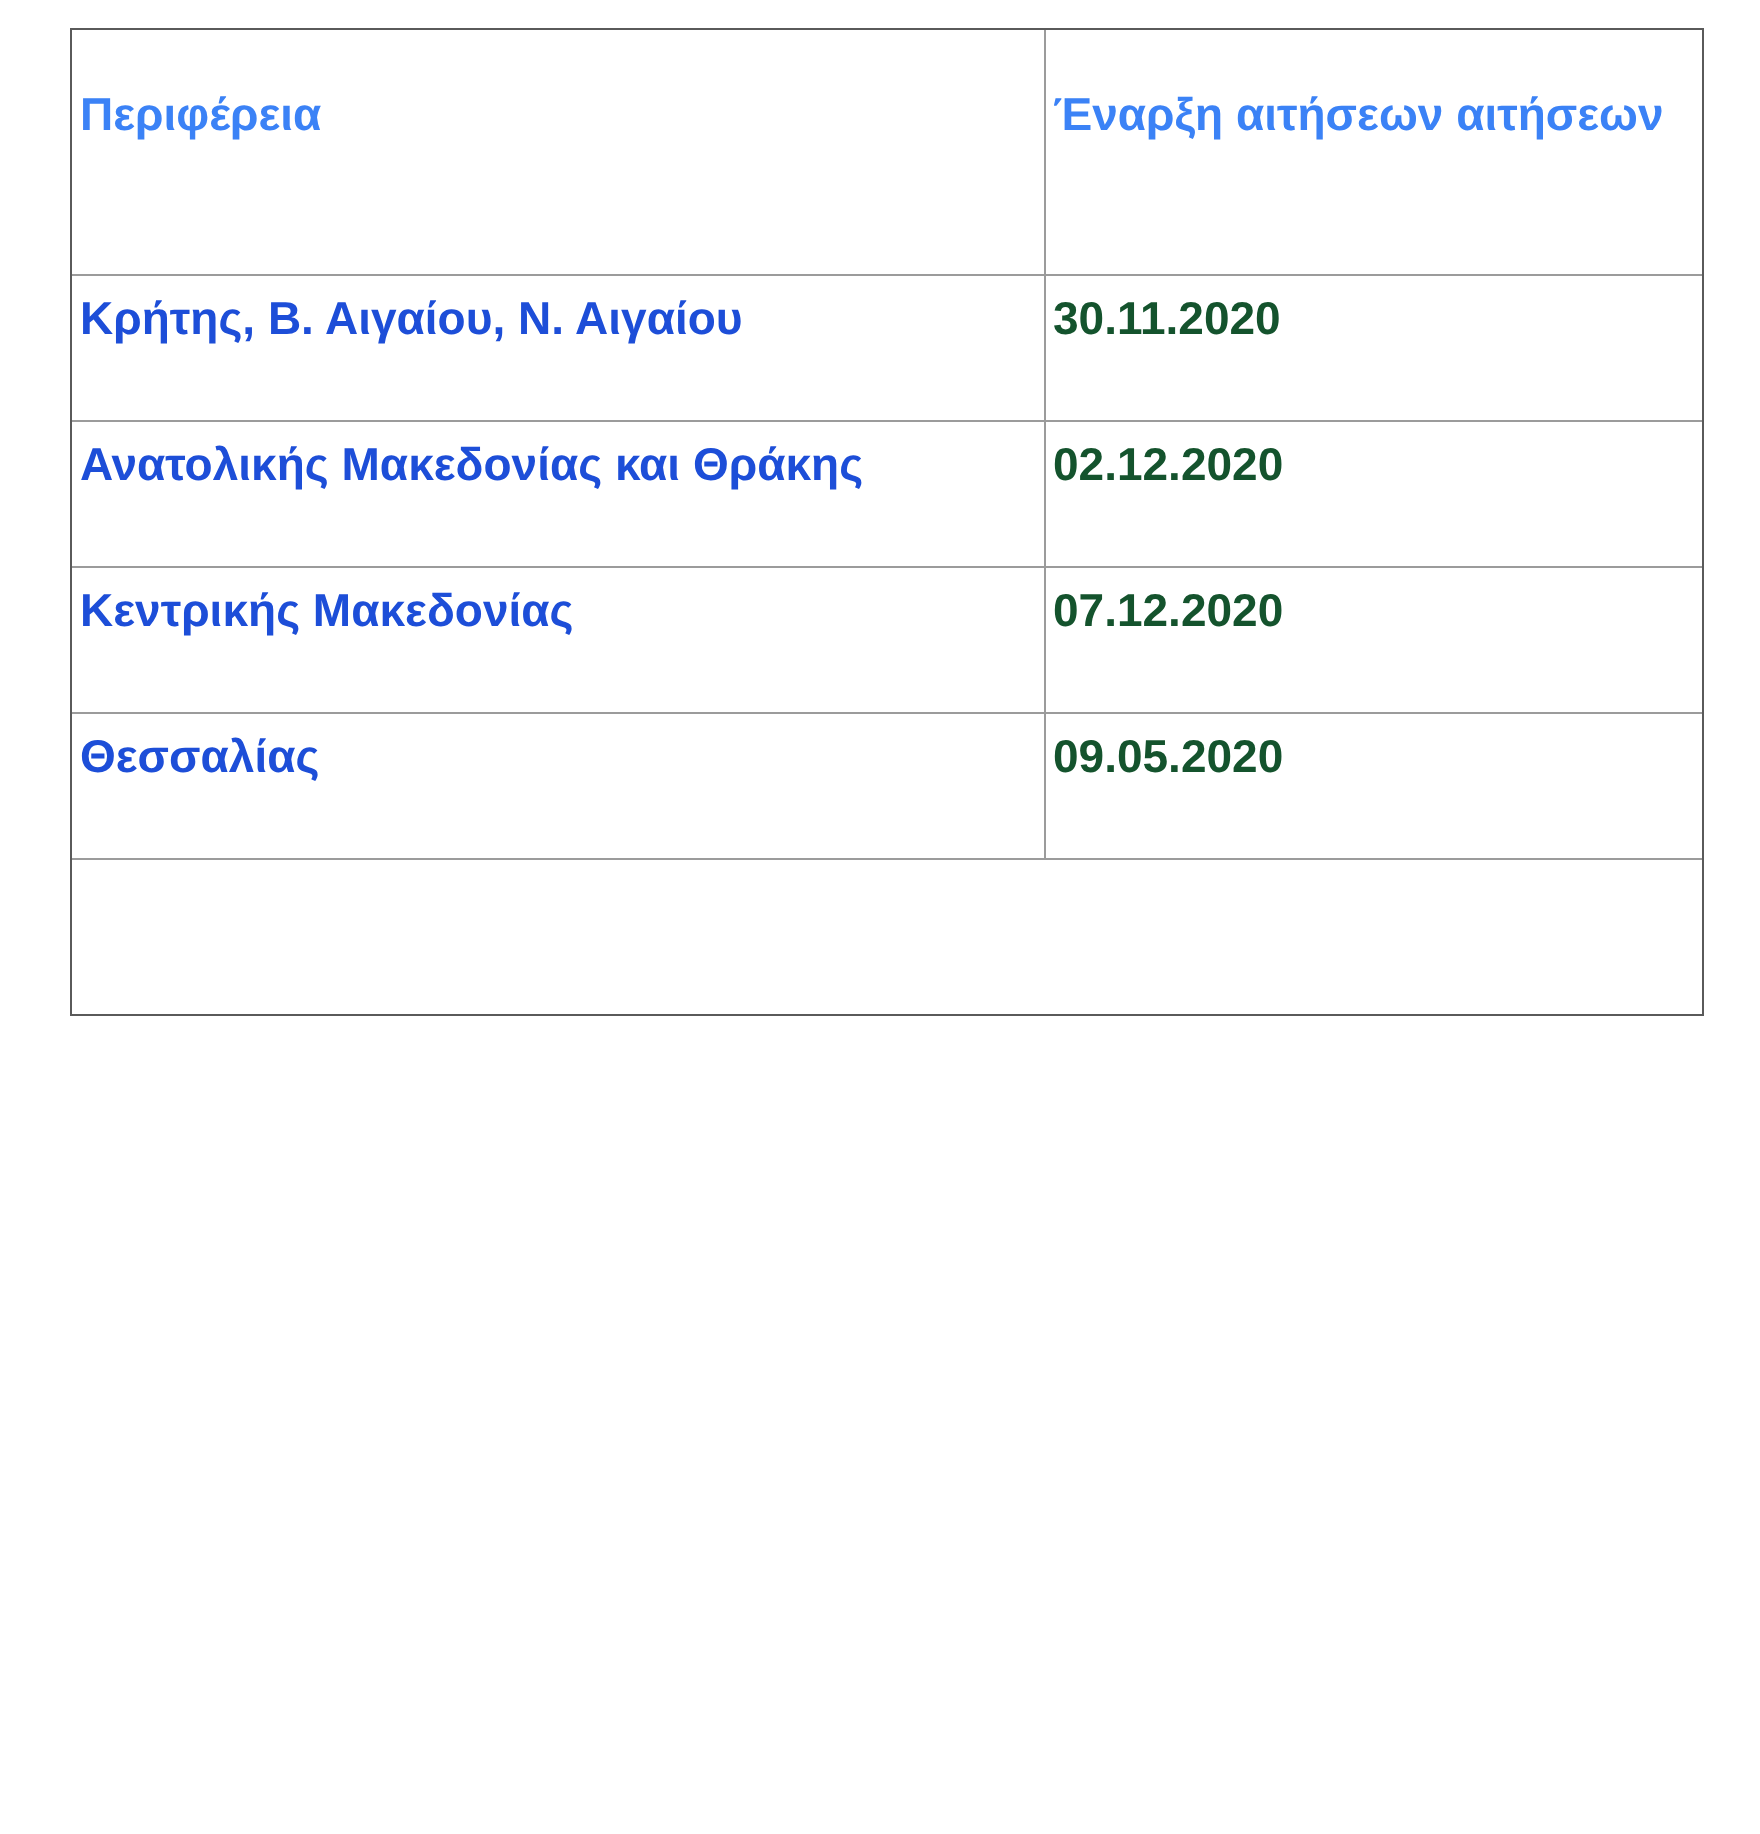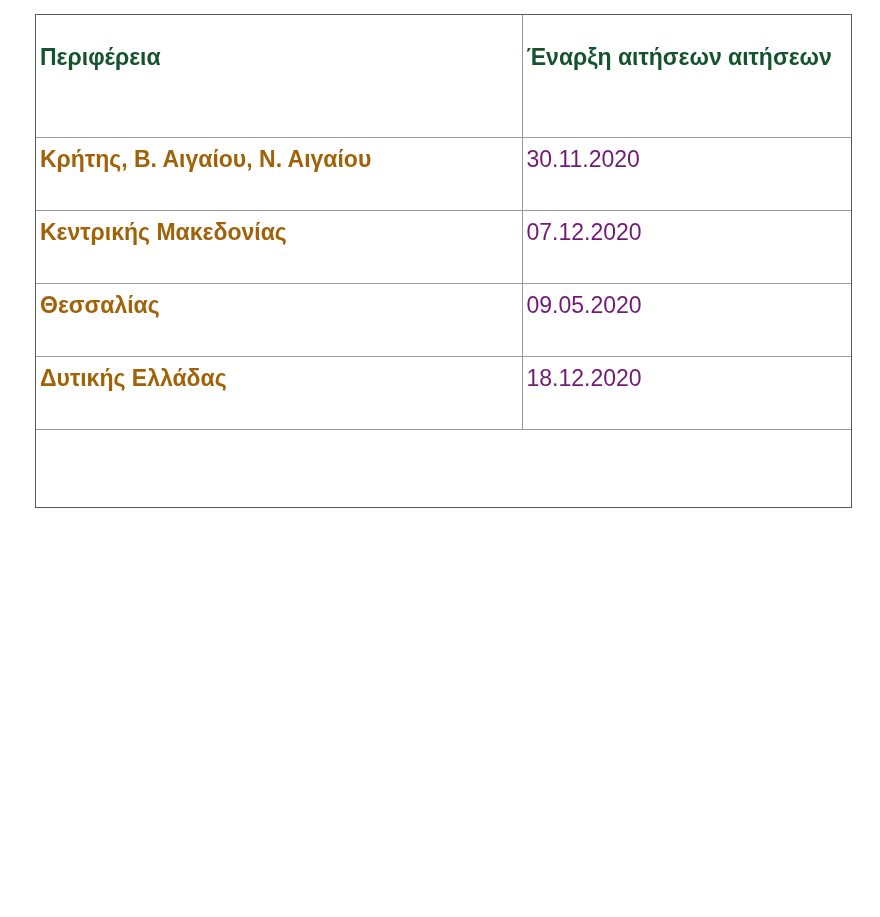--- a/index.html
+++ b/index.html
@@ -37,36 +37,36 @@
   }
   
   tr > *:first-child { border-left: 0; }
   tr > *:last-child  { border-right: 0; }
   thead tr:first-child > * { border-top: 0; }
   tbody tr:last-child > *  { border-bottom: 0; }
 
   thead tr { height: 122px; }
   thead th {
     font-weight: bold;
-    color: #14532d;
+    color: #3b82f6;
     padding-top: 27px;
     white-space: nowrap;
   }
   tbody tr.data-row { height: 73px; }
   tbody tr.spacer-row { height: 31px; }
   tbody tr:last-child { height: 78px; }
 
   td.region-cell {
     font-weight: bold;
-    color: #a16207;
+    color: #1d4ed8;
     white-space: nowrap;
   }
   td.date-cell {
-    font-weight: normal;
-    color: #701a75;
+    font-weight: bold;
+    color: #14532d;
     white-space: nowrap;
   }
   td.spacer-cell { padding: 0; }
 </style>
 </head>
 <body>
 
 <div class="table-wrap">
   <table>
     <colgroup>
@@ -78,29 +78,29 @@
         <th>Περιφέρεια</th>
         <th>Έναρξη αιτήσεων αιτήσεων</th>
       </tr>
     </thead>
     <tbody>
         <tr class="data-row">
           <td class="region-cell">Κρήτης, Β. Αιγαίου, Ν. Αιγαίου</td>
           <td class="date-cell">30.11.2020</td>
         </tr>
         <tr class="data-row">
+          <td class="region-cell">Ανατολικής Μακεδονίας και Θράκης</td>
+          <td class="date-cell">02.12.2020</td>
+        </tr>
+        <tr class="data-row">
           <td class="region-cell">Κεντρικής Μακεδονίας</td>
           <td class="date-cell">07.12.2020</td>
         </tr>
         <tr class="data-row">
           <td class="region-cell">Θεσσαλίας</td>
           <td class="date-cell">09.05.2020</td>
-        </tr>
-        <tr class="data-row">
-          <td class="region-cell">Δυτικής Ελλάδας</td>
-          <td class="date-cell">18.12.2020</td>
         </tr>
         <tr class="spacer-row">
           <td class="spacer-cell" colspan="2"></td>
         </tr>
       </tbody>
   </table>
 </div>
 
 </body></html>

